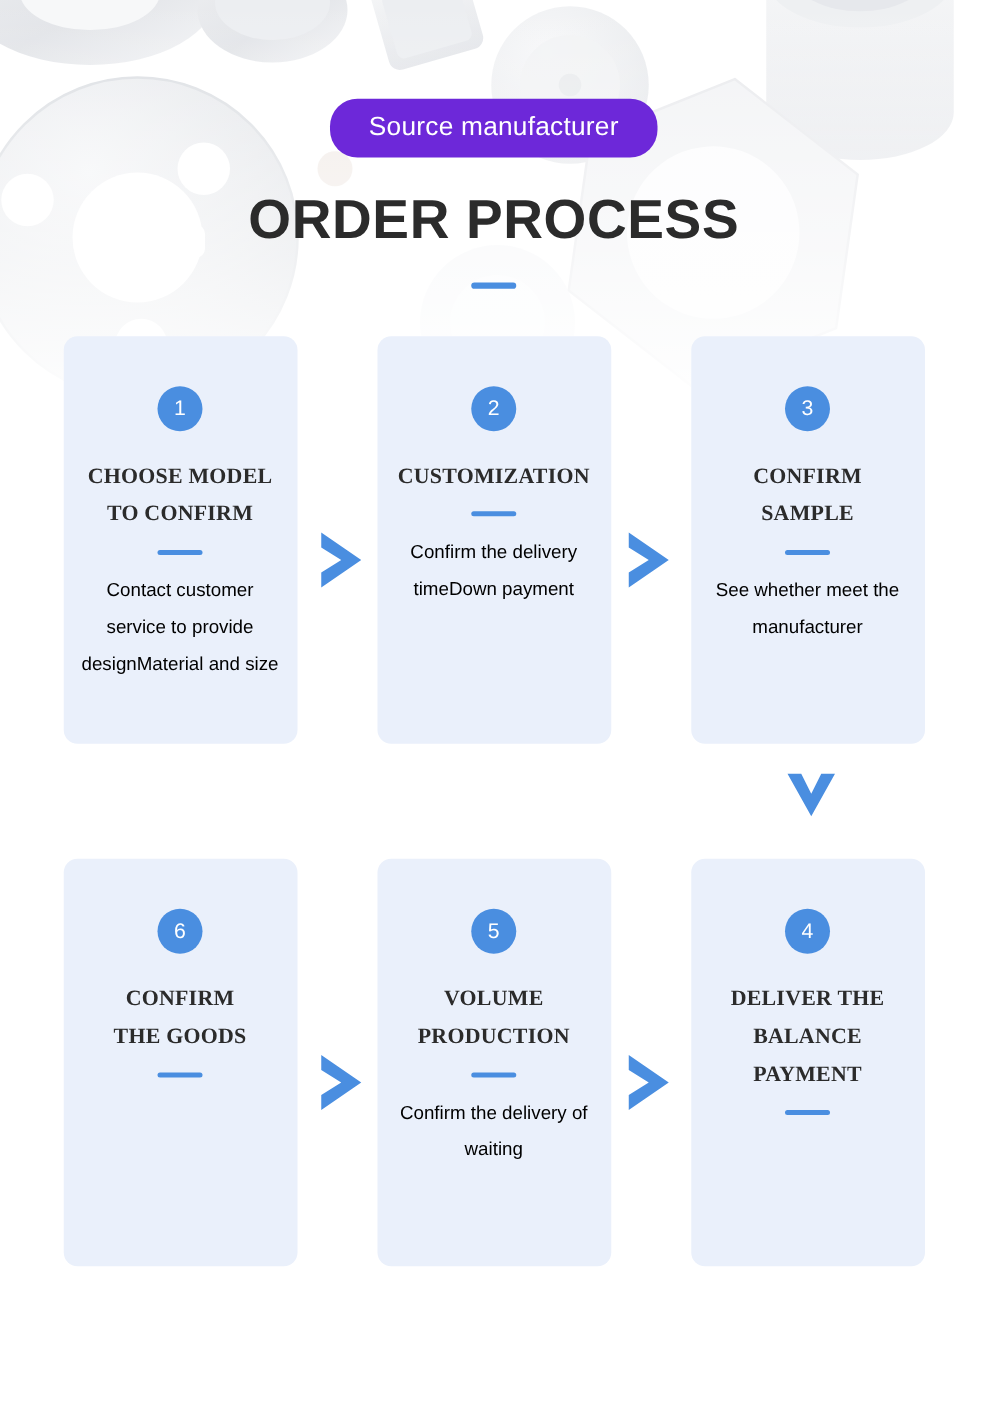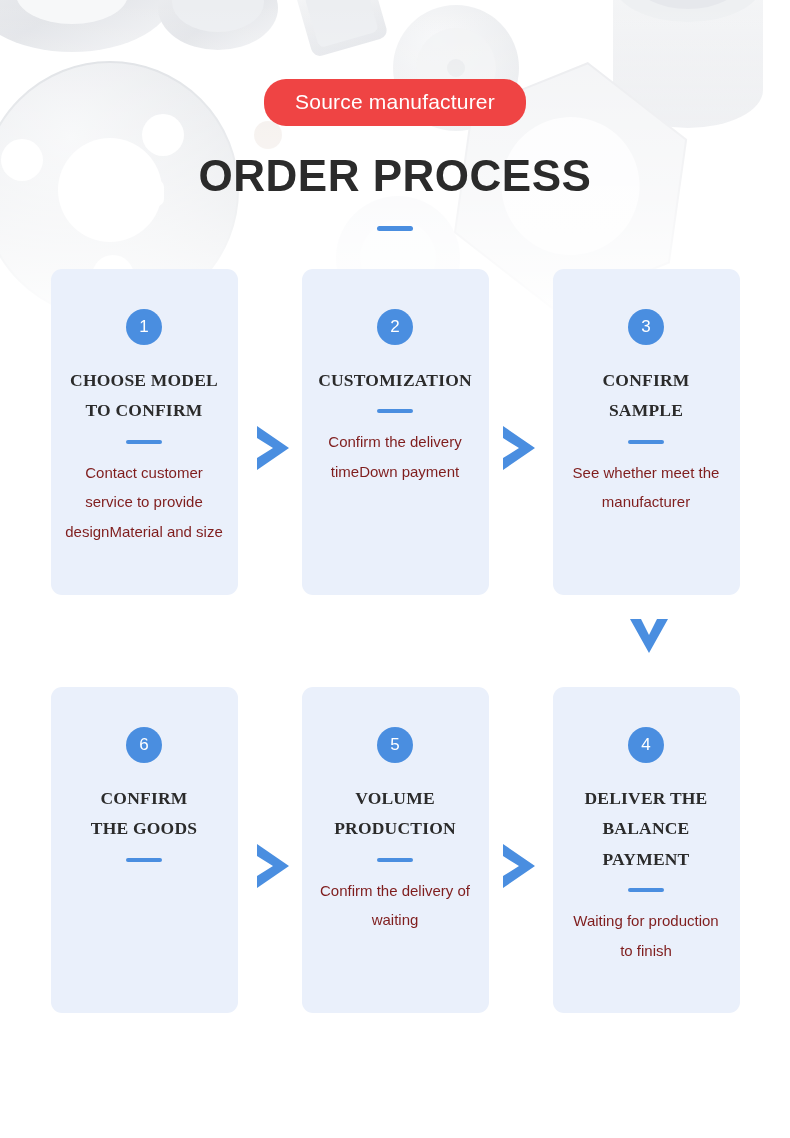--- a/index.html
+++ b/index.html
@@ -29,21 +29,21 @@
 
   
   .header {
     position: relative;
     z-index: 2;
     text-align: center;
     padding-top: 79px;
   }
   .pill {
     display: inline-block;
-    background: #ef4444;
+    background: #6d28d9;
     color: #ffffff;
     font-size: 21px;
     line-height: 1;
     padding: 12px 31px 14px 31px;
     border-radius: 22px;
     letter-spacing: .2px;
     font-weight: 400;
   }
   .page-title {
     margin: 26px 0 0 0;
@@ -109,21 +109,21 @@
   .card-rule {
     width: 36px;
     height: 4px;
     border-radius: 2px;
     background: #4a8ee0;
     margin: 14px auto 0 auto;
   }
   .card-desc {
     margin-top: 14px;
     font-size: 15px;
-    color: #7f1d1d;
+    color: #000000;
     line-height: 1.99;
     font-weight: 400;
   }
 
   
   .arrow-right {
     position: absolute;
     top: 155px;
     width: 40px;
     height: 48px;
@@ -285,21 +285,20 @@
 PRODUCTION</div>
       <div class="card-rule"></div>
       <div class="card-desc">Confirm the delivery of waiting</div>
     </div>
 
     <div class="card">
       <div class="badge">4</div>
       <div class="card-title">DELIVER THE
 BALANCE PAYMENT</div>
       <div class="card-rule"></div>
-      <div class="card-desc">Waiting for production to finish</div>
     </div>
 
     <div class="arrow-right a1">
       <svg class="chev" width="40" height="48" viewBox="0 0 40 48" xmlns="http://www.w3.org/2000/svg">
         <polygon points="4,2 36,24 4,46 4,34 20,24 4,14" fill="#4a8ee0"></polygon>
       </svg>
     </div>
     <div class="arrow-right a2">
       <svg class="chev" width="40" height="48" viewBox="0 0 40 48" xmlns="http://www.w3.org/2000/svg">
         <polygon points="4,2 36,24 4,46 4,34 20,24 4,14" fill="#4a8ee0"></polygon>

